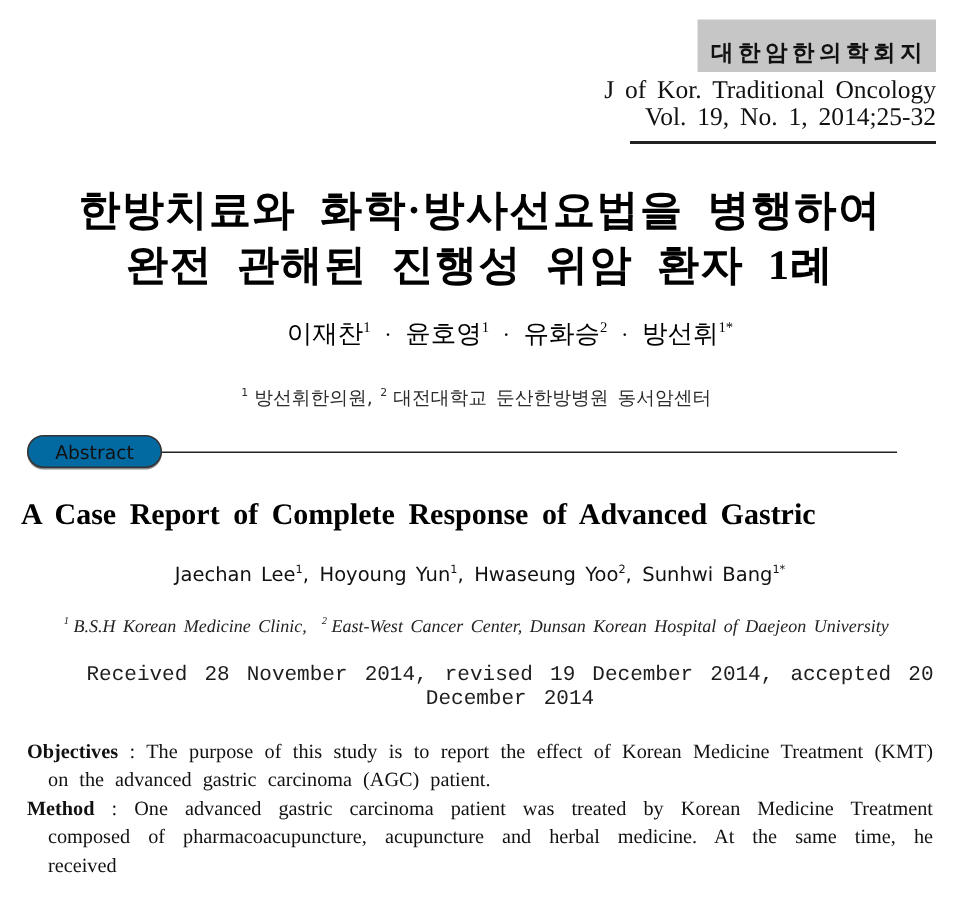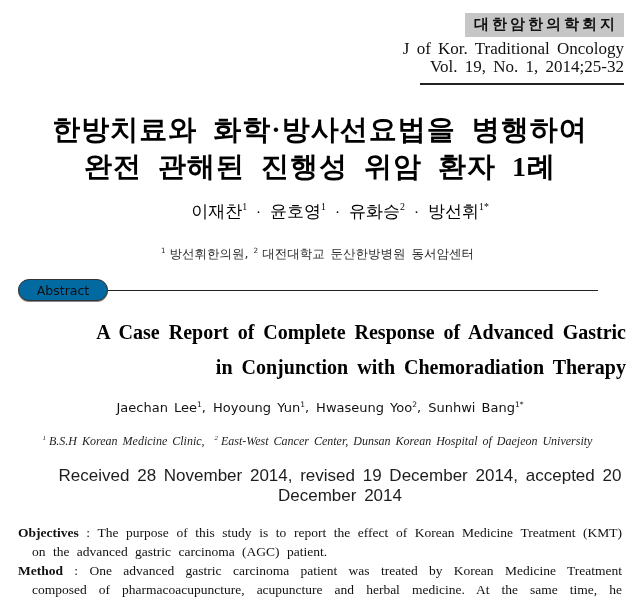--- a/index.html
+++ b/index.html
@@ -7,21 +7,21 @@
     width:640px;height:600px;overflow:hidden;background:#ffffff;
     color:#1a1a1a;font-family:"Liberation Serif","DejaVu Serif",serif;
   }
   .page{width:640px;height:600px;overflow:hidden;position:relative;}
 
   
   .journal-block{padding:13px 16px 0 0;text-align:right;}
   .journal-name-box{
     display:inline-block;background:#c6c6c6;color:#111;
     font-size:15px;font-weight:bold;letter-spacing:3px;
-    padding:2px 6px 3px 9px;margin-bottom:3px;
+    padding:13px 6px 3px 9px;margin-bottom:3px;
     font-family:"DejaVu Sans","Liberation Sans",sans-serif;
   }
   .journal-line{font-size:17px;line-height:18px;word-spacing:3px;color:#111;}
   .journal-rule{width:204px;border-top:2px solid #222;margin:7px 0 0 auto;}
 
   
   .title-ko{
     margin:26px 10px 0 10px;text-align:center;
     font-size:28px;font-weight:bold;line-height:37px;
     letter-spacing:1px;word-spacing:8px;color:#000;
@@ -42,37 +42,37 @@
     flex:none;width:88px;height:20px;border:1.5px solid #333;border-radius:12px;
     background:#0369a1;display:flex;align-items:center;justify-content:center;
     font-size:12.5px;color:#111;
     font-family:"DejaVu Sans","Liberation Sans",sans-serif;
     box-shadow:0 1px 0 #888;
   }
   .abstract-rule{flex:1;height:0;border-top:1.5px solid #222;}
 
   
   .title-en{
-    margin:14px 14px 0 14px;text-align:right;
+    margin:14px 14px 0 14px;text-align:left;
     font-size:20px;font-weight:bold;line-height:35px;color:#000;
     word-spacing:4px;
   }
   .authors-en{
     margin-top:15px;text-align:center;font-size:13px;color:#111;
     font-family:"DejaVu Sans","Liberation Sans",sans-serif;word-spacing:2px;
   }
   .authors-en .comma{margin-right:7px;}
   .affil-en{
     margin-top:19px;text-align:center;font-size:12px;font-style:italic;color:#222;
     word-spacing:2px;
   }
   .affil-en sup{margin-right:3px;}
   .received{
-    margin-top:17px;text-align:center;font-size:17px;color:#1d1d1d;
-    font-family:Liberation Sans, sans-serif;word-spacing:3px;margin-left:40px;
+    margin-top:17px;text-align:center;font-size:14px;color:#1d1d1d;
+    font-family:Liberation Mono, monospace;word-spacing:3px;margin-left:40px;
   }
 
   
   .abs-body{margin:17px 18px 0 18px;font-size:13.5px;line-height:19px;color:#111;}
   .abs-para{
     margin:0;text-align:justify;word-spacing:4px;
     padding-left:14px;text-indent:-14px;
   }
   .abs-para b{font-weight:bold;}
 </style>
@@ -101,21 +101,20 @@
     <span class="affil-part"><sup>1</sup><span>방선휘한의원,</span></span><span class="affil-part"><sup>2</sup><span>대전대학교 둔산한방병원 동서암센터</span></span>
   </div>
 
   <div class="abstract-row">
     <div class="abstract-pill">Abstract</div>
     <div class="abstract-rule"></div>
   </div>
 
   <h2 class="title-en">
     <div>A Case Report of Complete Response of Advanced Gastric</div>
-    <div>in Conjunction with Chemoradiation Therapy</div>
   </h2>
 
   <div class="authors-en">
     <span><span>Jaechan Lee</span><sup>1</sup></span><span class="comma">,</span><span><span>Hoyoung Yun</span><sup>1</sup></span><span class="comma">,</span><span><span>Hwaseung Yoo</span><sup>2</sup></span><span class="comma">,</span><span><span>Sunhwi Bang</span><sup>1*</sup></span>
   </div>
 
   <div class="affil-en">
     <span class="affil-part"><sup>1</sup><span>B.S.H Korean Medicine Clinic,</span></span> <span class="affil-part"><sup>2</sup><span>East-West Cancer Center, Dunsan Korean Hospital of Daejeon University</span></span>
   </div>
 

